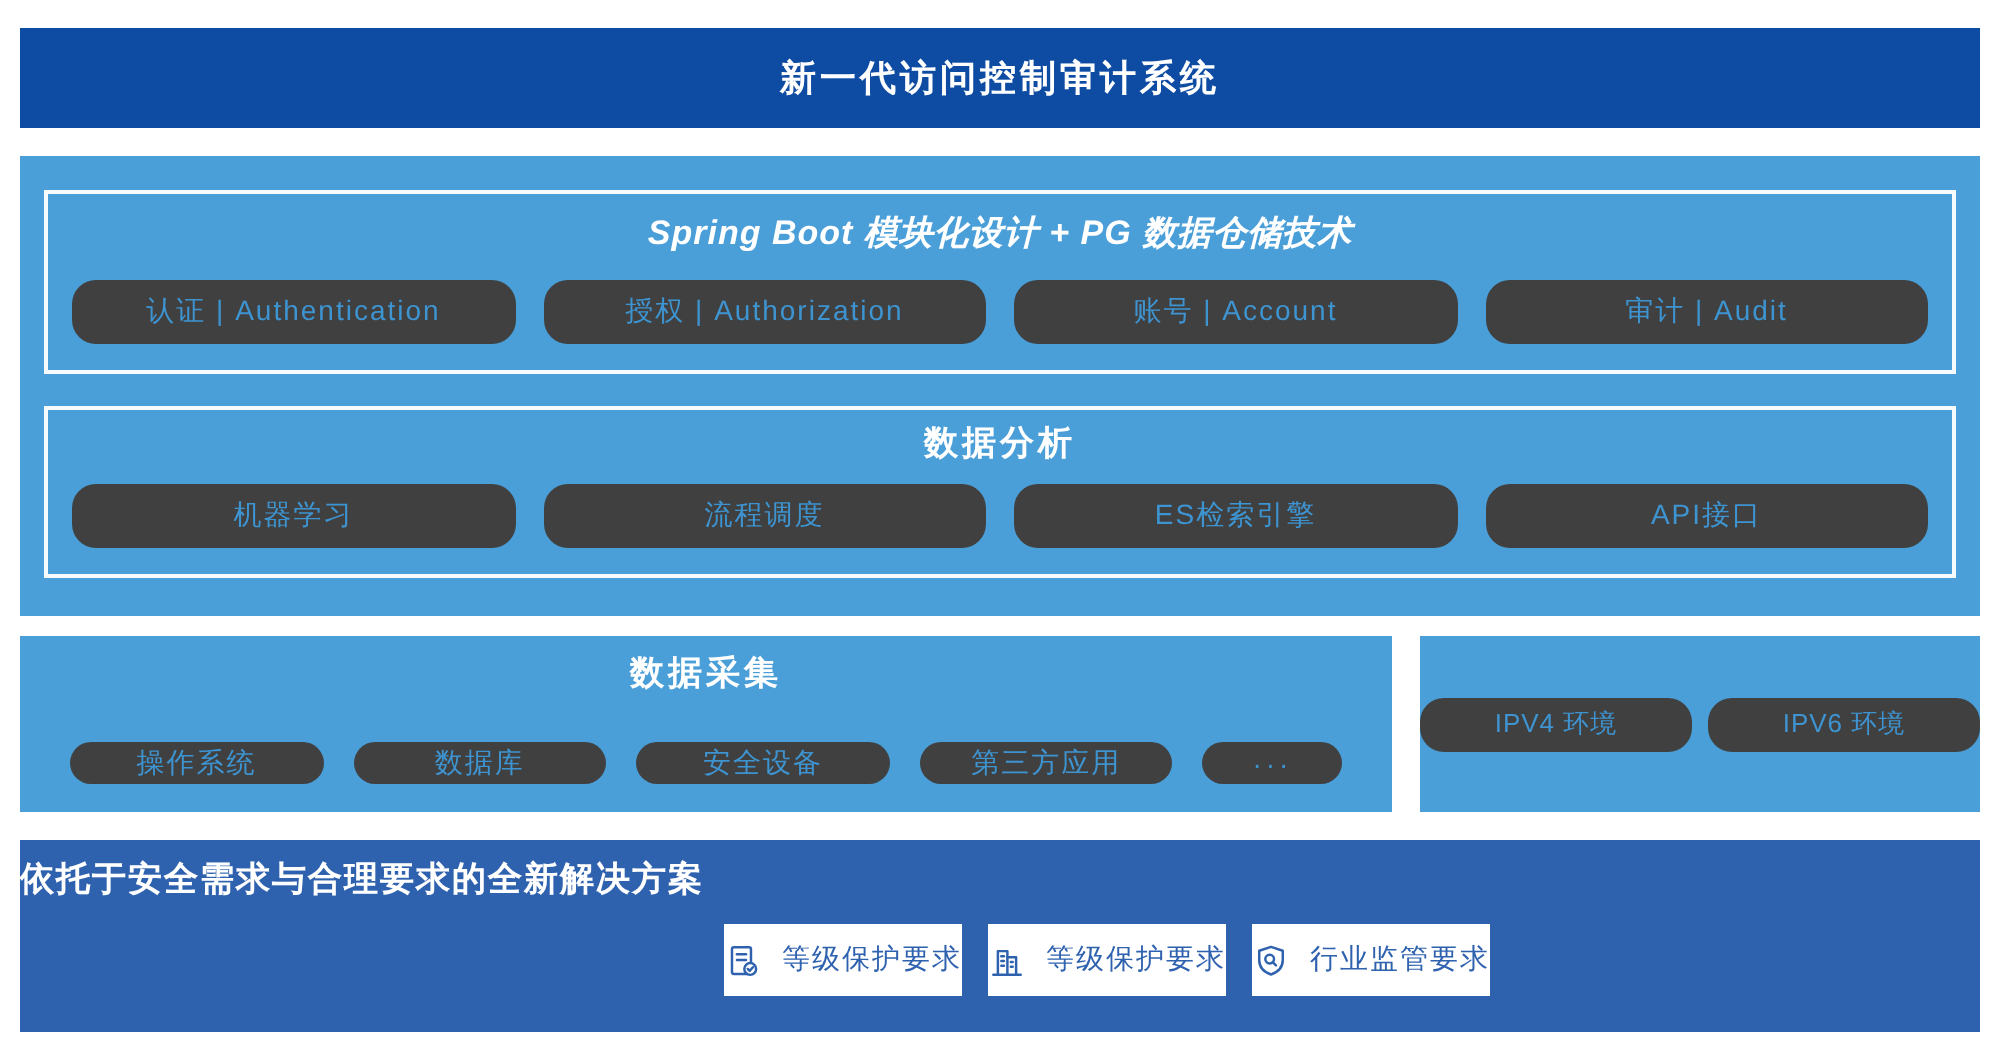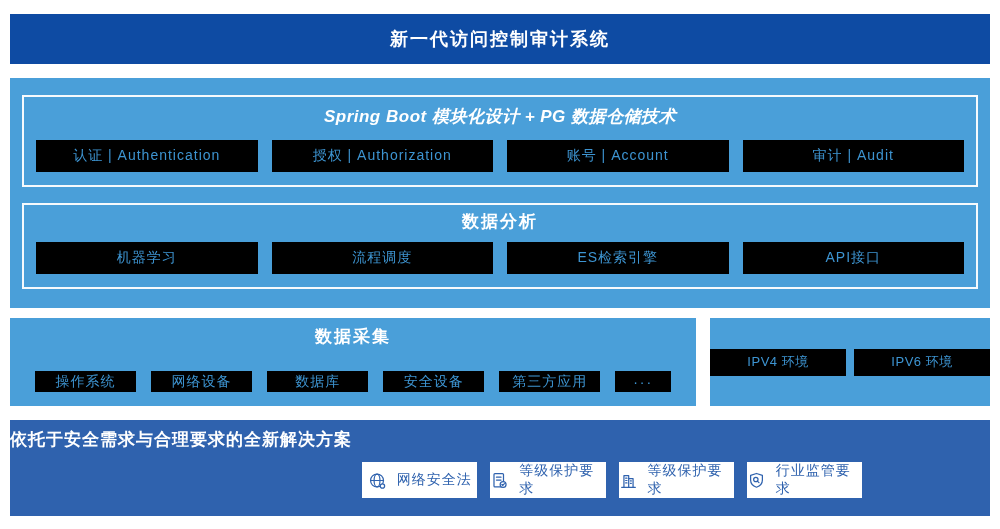--- a/index.html
+++ b/index.html
@@ -40,24 +40,25 @@
   }
   .layer.sb .layer-title { margin-top:8px; letter-spacing:.5px; }
   .layer.da .layer-title { margin-top:5px; letter-spacing:2px; }
   .em { font-style:italic; }
 
   .chip-row {
     display:flex; gap:14px; padding:0 12px;
     margin-top:auto; margin-bottom:13px;
   }
   .chip {
-    flex:1; height:32px; background:#000000;
+    flex:1; height:32px; background:#404040;
     color:var(--chip-text-blue,#3d94d1); font-size:14px; letter-spacing:1px;
     display:flex; align-items:center; justify-content:center;
     white-space:nowrap;
+    border-radius:12px;
   }
 
   
   .mid {
     position:absolute; left:10px; top:318px; width:980px; height:88px;
     display:flex; gap:14px;
   }
   .section-title {
     color:#fff; font-weight:bold; font-size:17px; text-align:center;
     letter-spacing:2px;
@@ -125,48 +126,36 @@
           <div class="chip">API接口</div>
         </div>
     </div>
   </section>
 
   <div class="mid">
     <section class="collection">
       <div class="section-title">数据采集</div>
       <div class="chip-row">
           <div class="chip">操作系统</div>
-          <div class="chip">网络设备</div>
           <div class="chip">数据库</div>
           <div class="chip">安全设备</div>
           <div class="chip">第三方应用</div>
           <div class="chip">···</div>
         </div>
     </section>
     <aside class="env">
         <div class="chip">IPV4 环境</div>
         <div class="chip">IPV6 环境</div>
       </aside>
   </div>
 
   <section class="solution">
     <div class="section-title">依托于安全需求与合理要求的全新解决方案</div>
     <div class="sol-row">
 
-      <div class="sol-chip">
-        <span class="icon">
-          <svg width="19" height="19" viewBox="0 0 20 20" fill="none" stroke="currentColor" stroke-width="1.3" stroke-linecap="round" stroke-linejoin="round">
-            <circle cx="9.5" cy="10" r="6.8"></circle>
-            <ellipse cx="9.5" cy="10" rx="3.1" ry="6.8"></ellipse>
-            <line x1="2.7" y1="10" x2="16.3" y2="10"></line>
-            <circle cx="15.2" cy="15.8" r="2.3" fill="#ffffff"></circle>
-          </svg>
-        </span>
-        <span class="sol-label">网络安全法</span>
-      </div>
 
       <div class="sol-chip">
         <span class="icon">
           <svg width="19" height="19" viewBox="0 0 20 20" fill="none" stroke="currentColor" stroke-width="1.3" stroke-linecap="round" stroke-linejoin="round">
             <rect x="4.2" y="2.8" width="10" height="14" rx="1"></rect>
             <line x1="6.8" y1="6.5" x2="11.6" y2="6.5"></line>
             <line x1="6.8" y1="9.5" x2="11.6" y2="9.5"></line>
             <circle cx="13.8" cy="14.2" r="3.1" fill="#ffffff"></circle>
             <polyline points="12.5,14.2 13.5,15.2 15.2,13.3"></polyline>
           </svg>

